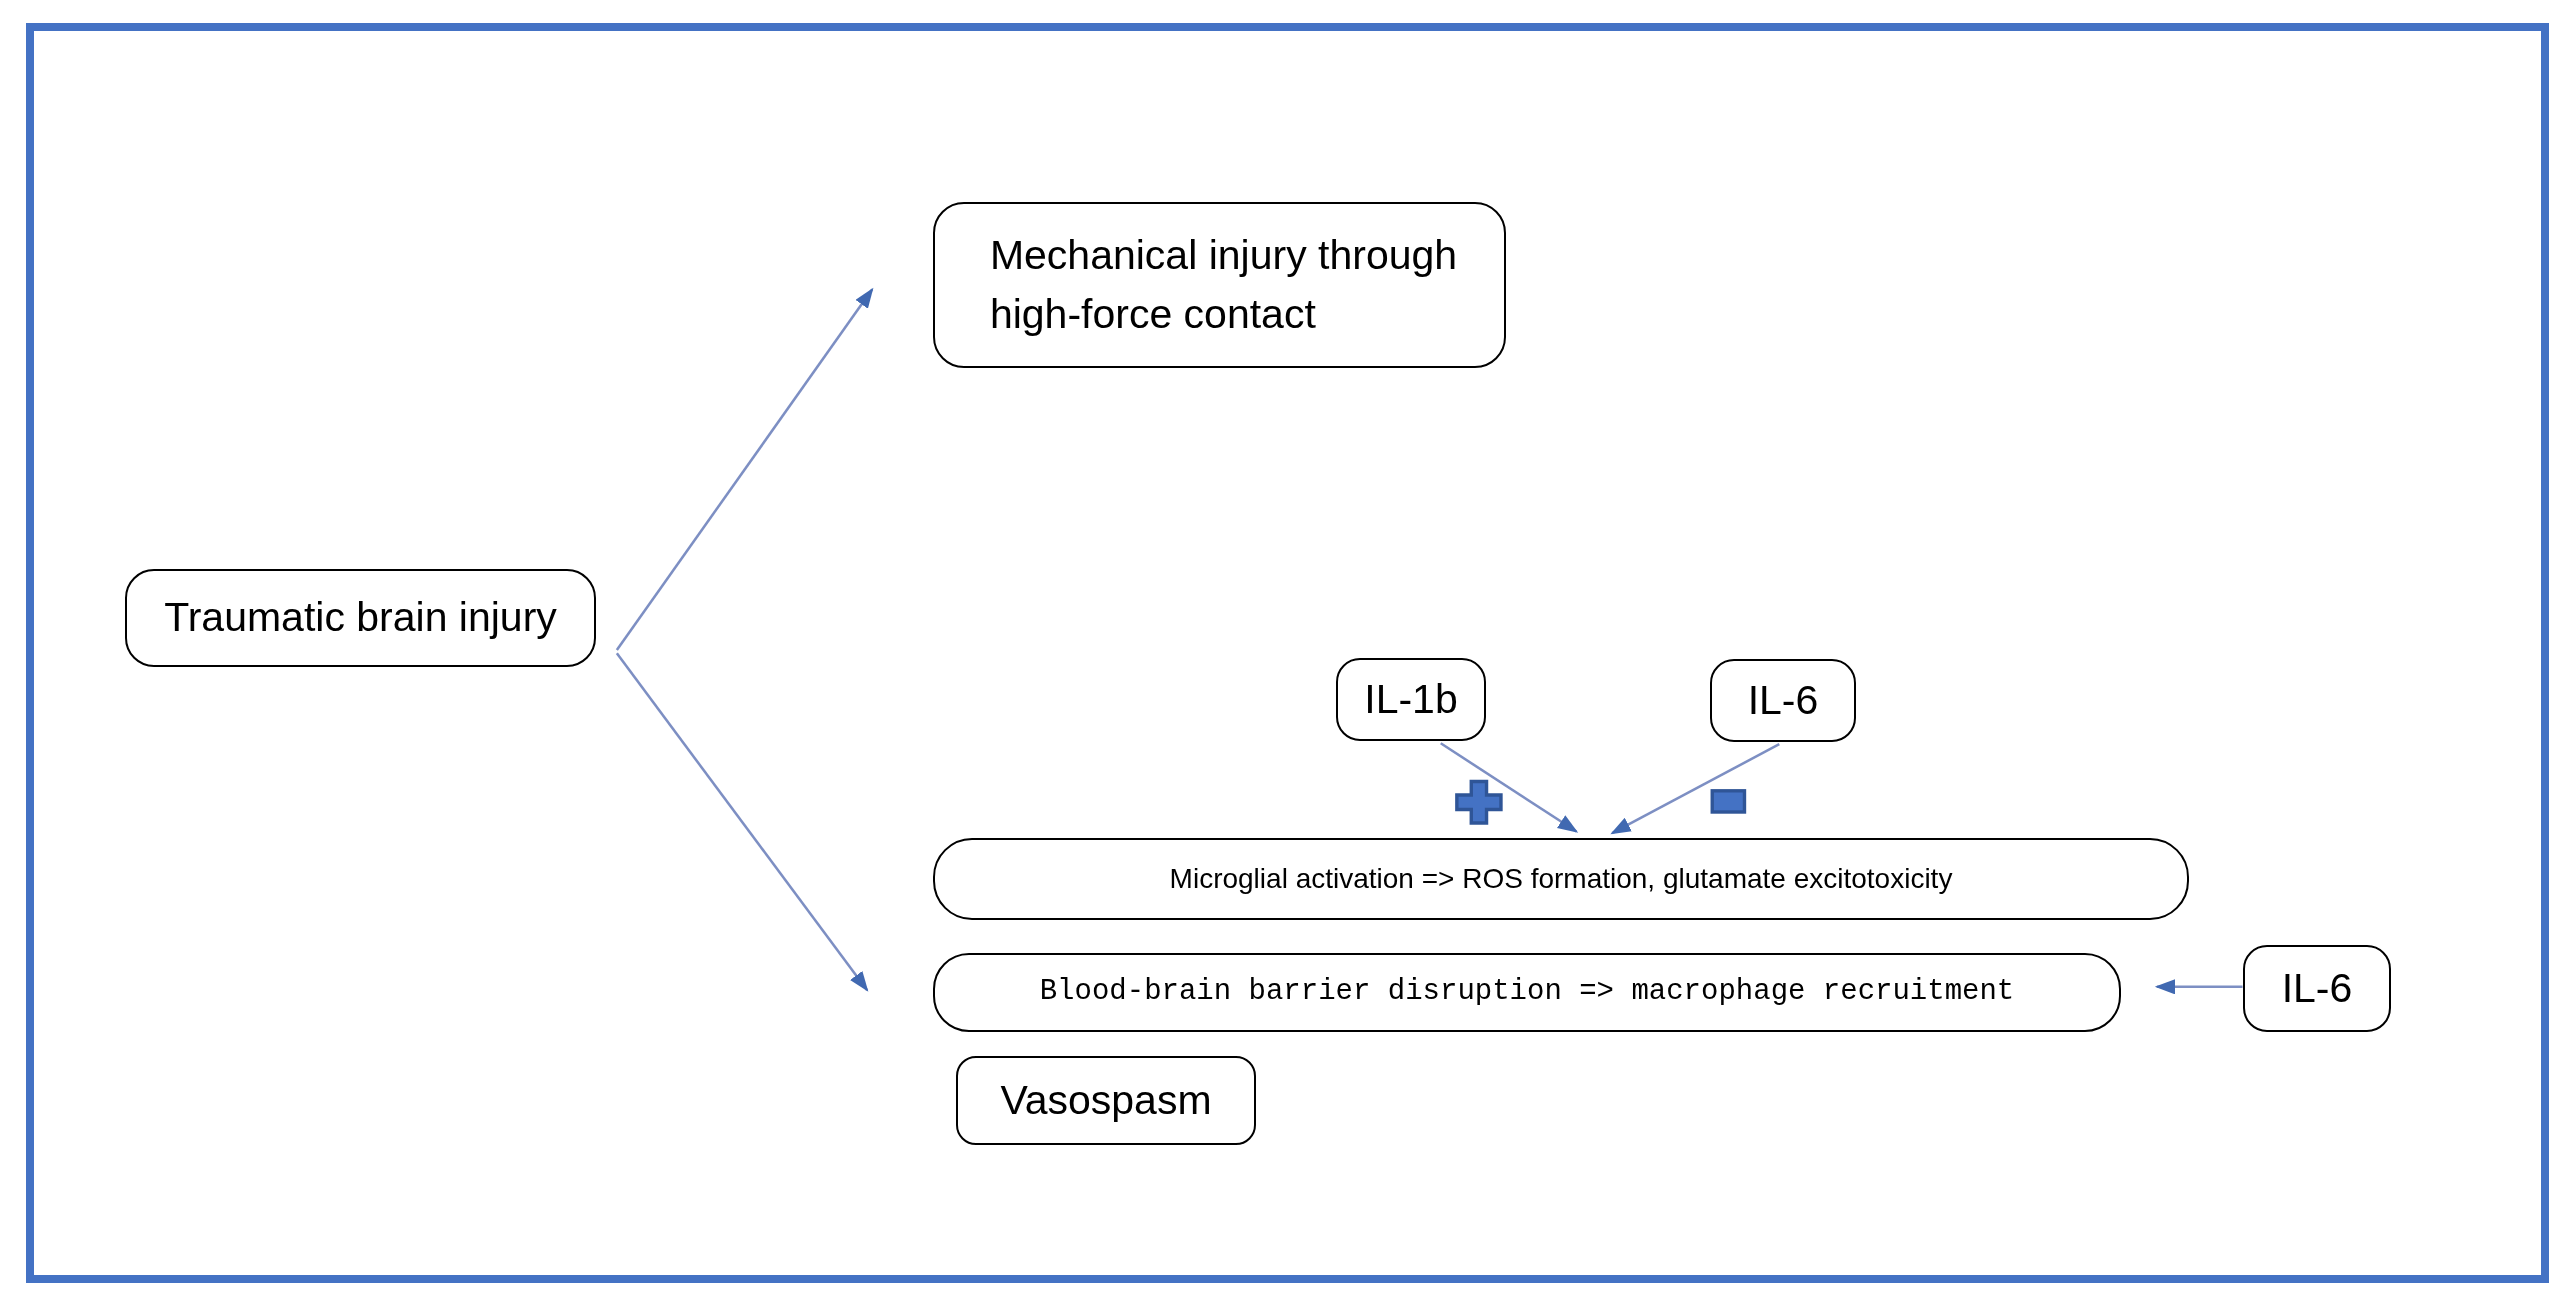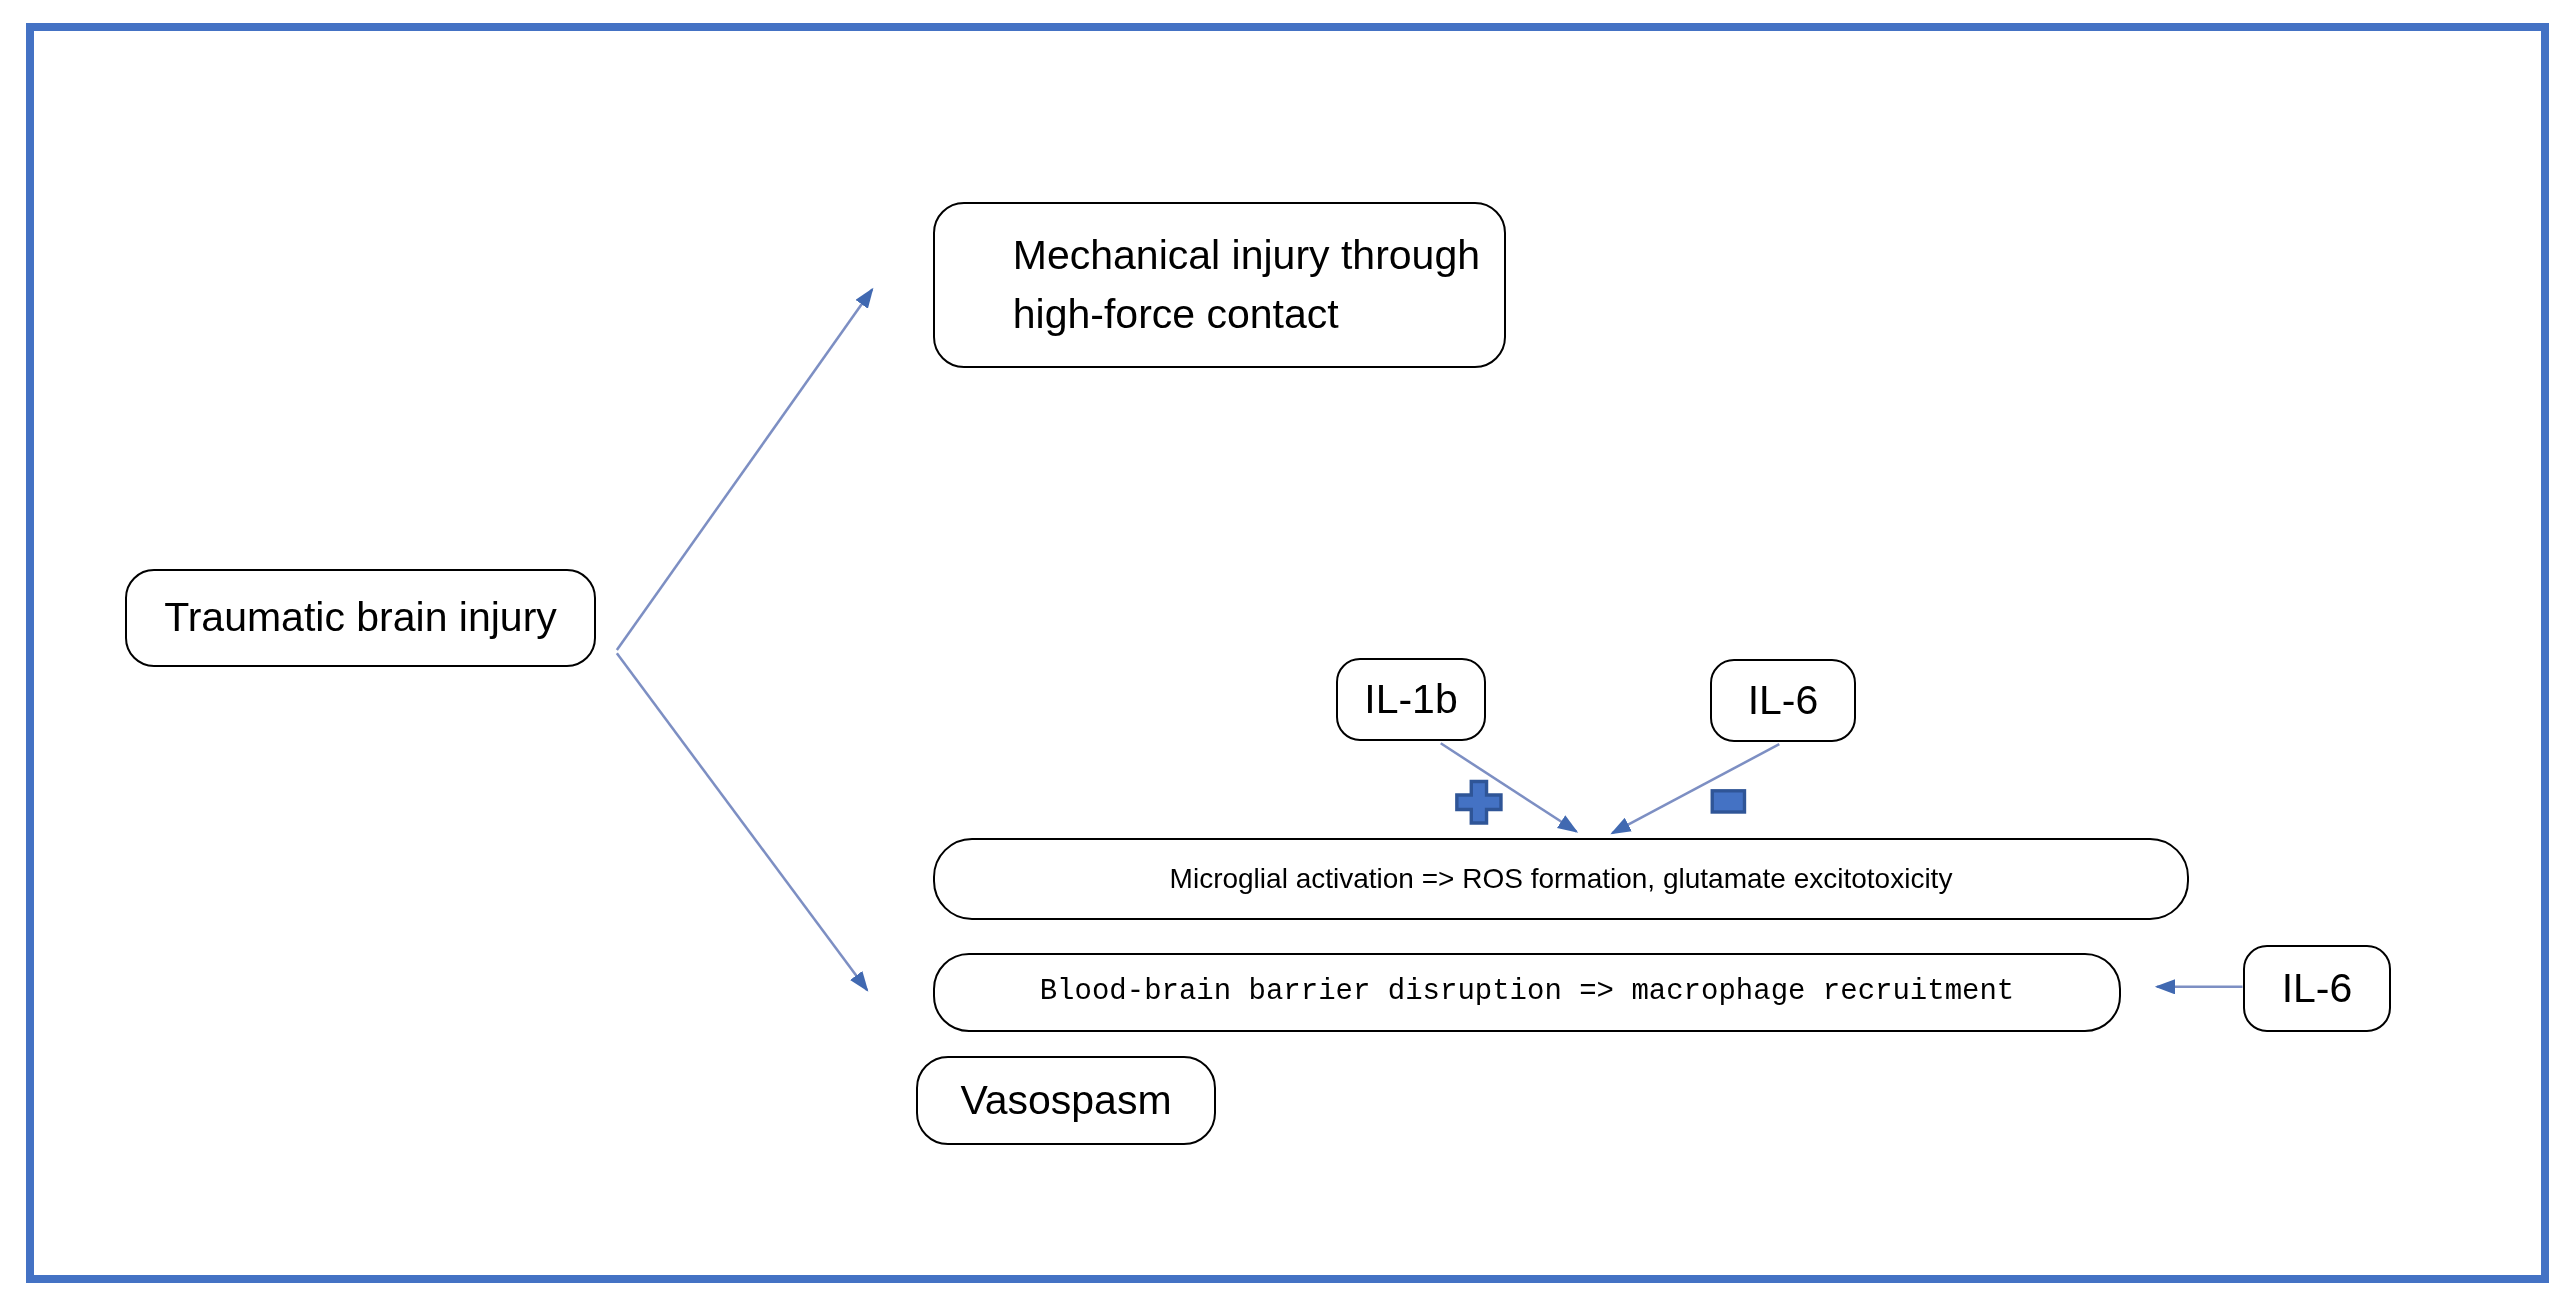--- a/index.html
+++ b/index.html
@@ -58,21 +58,21 @@
     white-space:nowrap;
   }
   .node-tbi{
     left:125px;top:558px;width:471px;height:98px;
     border-radius:29px;
     margin-top:11px;
   }
   .node-mechanical{
     left:933px;top:202px;width:573px;height:166px;
     border-radius:31px;
-    justify-content:flex-end;
+    justify-content:center;
     padding:0 24px 0 32px;
     white-space:pre-line;
     line-height:1.45;
   }
   .node-il1b{
     left:1336px;top:658px;width:150px;height:83px;
     border-radius:24px;
   }
   .node-il6-top{
     left:1710px;top:659px;width:146px;height:83px;
@@ -87,22 +87,22 @@
     left:933px;top:953px;width:1188px;height:79px;
     border-radius:36px;
     font-size:29px;
     font-family:Liberation Mono, monospace;
   }
   .node-il6-right{
     left:2243px;top:945px;width:148px;height:87px;
     border-radius:24px;
   }
   .node-vasospasm{
-    left:916px;top:1056px;width:300px;height:89px;
-    border-radius:32px;
+    left:956px;top:1056px;width:300px;height:89px;
+    border-radius:20px;
   }
 </style>
 </head>
 <body>
 
 <div class="frame"></div>
 
 <svg class="arrow-layer" viewBox="0 0 3036 1538" xmlns="http://www.w3.org/2000/svg">
   <defs>
     <marker id="ah" markerWidth="9" markerHeight="8" refX="7.2" refY="3" orient="auto">

